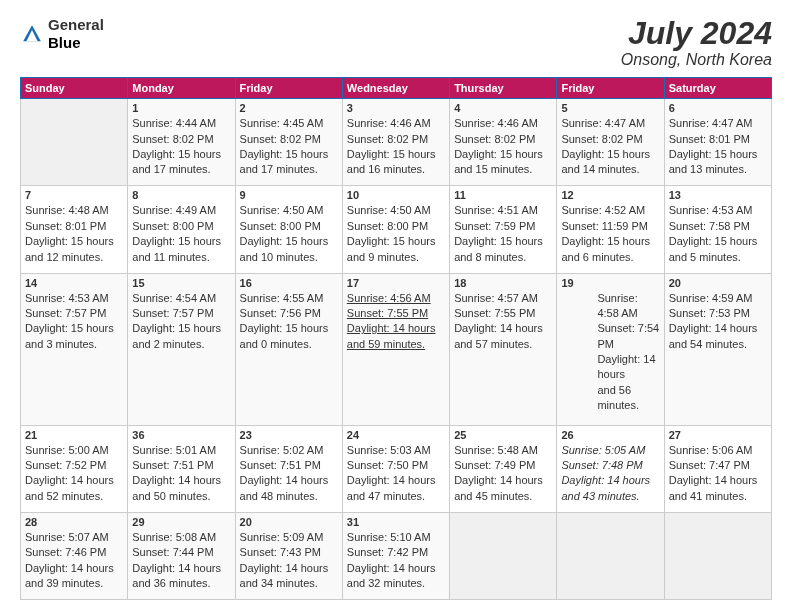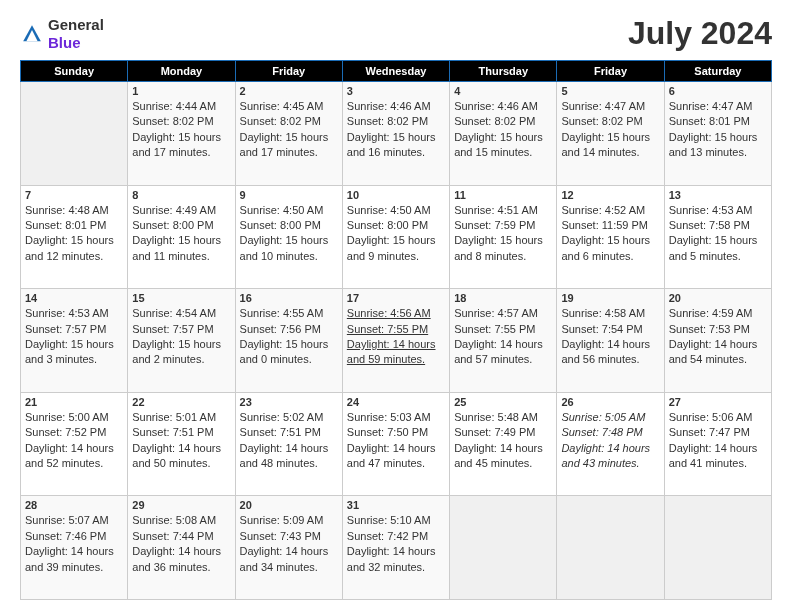--- a/index.html
+++ b/index.html
@@ -29,52 +29,53 @@
       gap: 4px;
     }
     .logo-text-general {
       font-size: 15px;
       font-weight: bold;
       color: #333;
     }
     .logo-text-blue {
       font-size: 15px;
       font-weight: bold;
-      color: #6d28d9;
+      color: #000000;
     }
     .logo-icon {
       width: 24px;
       height: 24px;
     }
     .title-block {
       text-align: right;
+      font-style: italic;
     }
     .month-title {
       font-size: 32px;
       font-weight: bold;
       color: #333;
       line-height: 1.1;
     }
     .location-title {
       font-size: 16px;
       color: #333;
     }
     .calendar-table {
       width: 100%;
       border-collapse: collapse;
       flex: 1;
       table-layout: fixed;
     }
     .calendar-table thead tr th {
-      background-color: #000000;
+      background-color: #be185d;
       color: #fff;
       font-size: 11px;
       font-weight: bold;
       padding: 4px 4px;
-      text-align: center;
+      text-align: left;
       border: 1px solid #1a6bb5;
     }
     .calendar-table tbody tr td {
       border: 1px solid #ccc;
       vertical-align: top;
       padding: 3px 4px;
       font-size: 9.5px;
       color: #333;
       height: 80px;
     }
@@ -109,20 +110,21 @@
         <polygon points="15,4 26,24 4,24" fill="#1a6bb5"></polygon>
         <polygon points="15,10 22,24 8,24" fill="#fff"></polygon>
       </svg>
       <div>
         <span class="logo-text-general">General</span><br>
         <span class="logo-text-blue">Blue</span>
       </div>
     </div>
     <div class="title-block">
       <div class="month-title">July 2024</div>
+      <div class="location-title">Onsong, North Korea</div>
     </div>
   </div>
 
   <table class="calendar-table">
     <thead>
       <tr>
       <th>Sunday</th>
           <th>Monday</th>
           <th>Friday</th>
           <th>Wednesday</th>
@@ -259,21 +261,21 @@
           </td>
           <td>
             <span class="day-number">18</span>
             <div class="cell-content" style="white-space: pre-line;">Sunrise: 4:57 AM
 Sunset: 7:55 PM
 Daylight: 14 hours
 and 57 minutes.</div>
           </td>
           <td>
             <span class="day-number">19</span>
-            <div class="cell-content" style="white-space: pre-line;">Sunrise: 4:58 AM
+            <div class="cell-content" style="white-space: pre-line; margin-left: 36px;">Sunrise: 4:58 AM
 Sunset: 7:54 PM
 Daylight: 14 hours
 and 56 minutes.</div>
           </td>
           <td>
             <span class="day-number">20</span>
             <div class="cell-content" style="white-space: pre-line;">Sunrise: 4:59 AM
 Sunset: 7:53 PM
 Daylight: 14 hours
 and 54 minutes.</div>
@@ -281,21 +283,21 @@
         </tr>
         <tr>
           <td>
             <span class="day-number">21</span>
             <div class="cell-content" style="white-space: pre-line;">Sunrise: 5:00 AM
 Sunset: 7:52 PM
 Daylight: 14 hours
 and 52 minutes.</div>
           </td>
           <td>
-            <span class="day-number">22</span>
+            <span class="day-number">36</span>
             <div class="cell-content" style="white-space: pre-line;">Sunrise: 5:01 AM
 Sunset: 7:51 PM
 Daylight: 14 hours
 and 50 minutes.</div>
           </td>
           <td>
             <span class="day-number">23</span>
             <div class="cell-content" style="white-space: pre-line;">Sunrise: 5:02 AM
 Sunset: 7:51 PM
 Daylight: 14 hours

